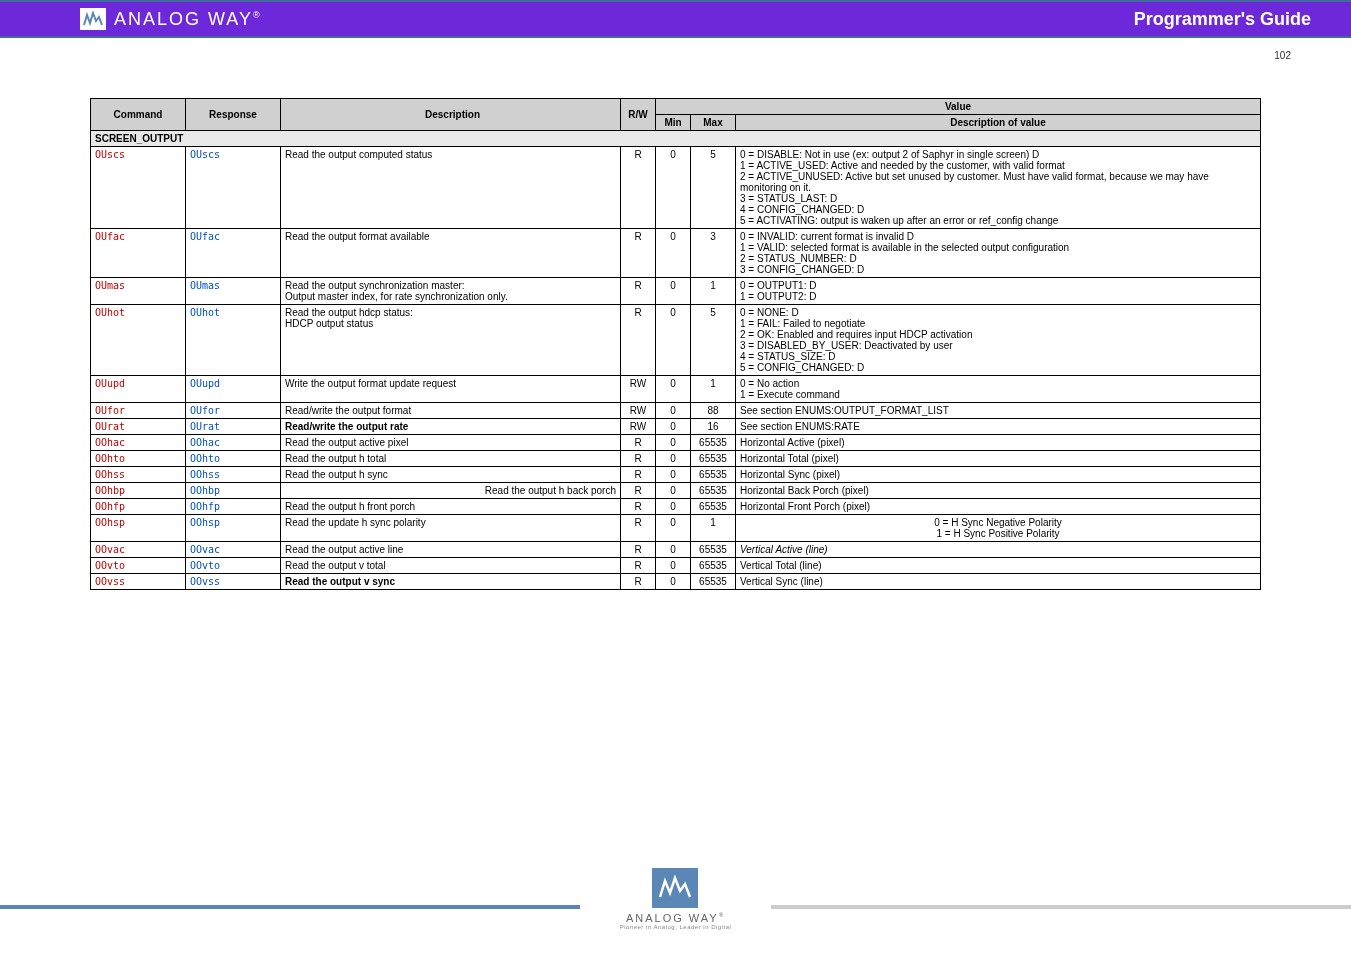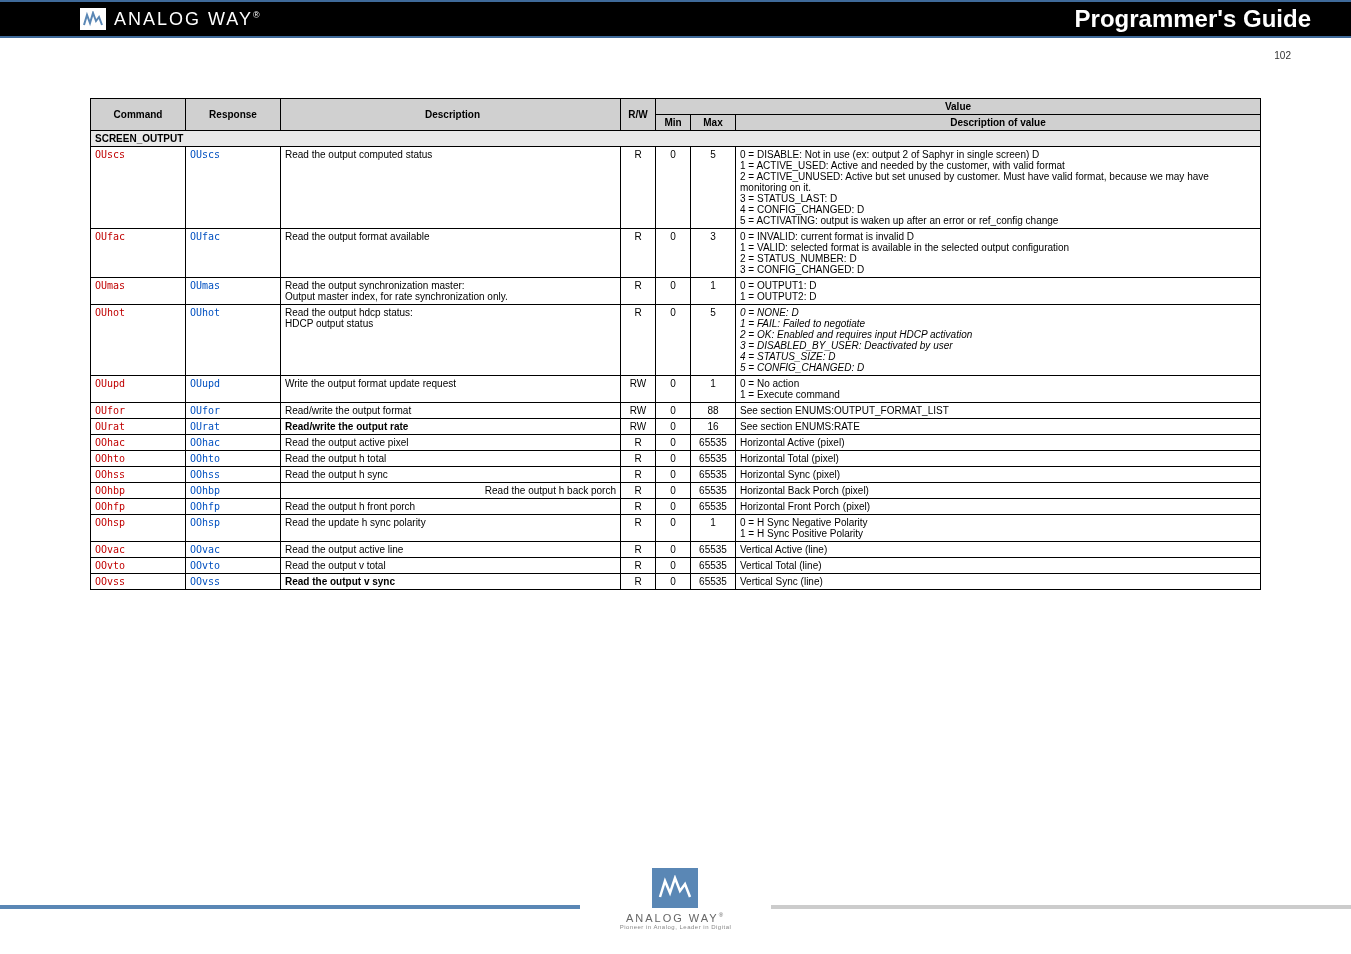--- a/index.html
+++ b/index.html
@@ -7,21 +7,21 @@
     width: 1351px;
     height: 954px;
     background: #fff;
     font-family: Arial, Helvetica, sans-serif;
     position: relative;
     overflow: hidden;
   }
   .top-bar {
     width: 100%;
     height: 38px;
-    background: #000000;
+    background: #6d28d9;
     border-top: 2px solid #3f6a9a;
     border-bottom: 2px solid #3f6a9a;
     display: flex;
     align-items: center;
     justify-content: space-between;
     padding: 0 40px 0 0;
   }
   .logo-block {
     display: flex;
     align-items: center;
@@ -39,21 +39,21 @@
   .logo-sq svg { display: block; }
   .logo-text {
     color: #fff;
     font-size: 18px;
     letter-spacing: 2px;
     font-weight: 300;
   }
   .logo-text sup { font-size: 9px; vertical-align: super; }
   .guide-title {
     color: #fff;
-    font-size: 24px;
+    font-size: 18px;
     font-weight: bold;
     margin-left: 28px;
   }
   .page-number {
     position: absolute;
     top: 50px;
     right: 60px;
     font-size: 10px;
     color: #333;
   }
@@ -222,21 +222,21 @@
 1 = OUTPUT2: D</td>
         </tr>
         <tr>
           <td class="c-cmd" style="white-space: pre-line;">OUhot</td>
           <td class="c-rsp" style="white-space: pre-line;">OUhot</td>
           <td style="white-space: pre-line;">Read the output hdcp status:
 HDCP output status</td>
           <td class="c-rw" style="white-space: pre-line;">R</td>
           <td class="c-min" style="white-space: pre-line;">0</td>
           <td class="c-max" style="white-space: pre-line;">5</td>
-          <td style="white-space: pre-line; font-style: italic;">0 = NONE: D
+          <td style="white-space: pre-line;">0 = NONE: D
 1 = FAIL: Failed to negotiate
 2 = OK: Enabled and requires input HDCP activation
 3 = DISABLED_BY_USER: Deactivated by user
 4 = STATUS_SIZE: D
 5 = CONFIG_CHANGED: D</td>
         </tr>
         <tr>
           <td class="c-cmd" style="white-space: pre-line;">OUupd</td>
           <td class="c-rsp" style="white-space: pre-line;">OUupd</td>
           <td style="white-space: pre-line;">Write the output format update request</td>
@@ -309,31 +309,31 @@
           <td class="c-max" style="white-space: pre-line;">65535</td>
           <td style="white-space: pre-line;">Horizontal Front Porch (pixel)</td>
         </tr>
         <tr>
           <td class="c-cmd" style="white-space: pre-line;">OOhsp</td>
           <td class="c-rsp" style="white-space: pre-line;">OOhsp</td>
           <td style="white-space: pre-line;">Read the update h sync polarity</td>
           <td class="c-rw" style="white-space: pre-line;">R</td>
           <td class="c-min" style="white-space: pre-line;">0</td>
           <td class="c-max" style="white-space: pre-line;">1</td>
-          <td style="white-space: pre-line;">0 = H Sync Negative Polarity
+          <td style="white-space: pre-line; text-align: center;">0 = H Sync Negative Polarity
 1 = H Sync Positive Polarity</td>
         </tr>
         <tr>
           <td class="c-cmd" style="white-space: pre-line;">OOvac</td>
           <td class="c-rsp" style="white-space: pre-line;">OOvac</td>
           <td style="white-space: pre-line;">Read the output active line</td>
           <td class="c-rw" style="white-space: pre-line;">R</td>
           <td class="c-min" style="white-space: pre-line;">0</td>
           <td class="c-max" style="white-space: pre-line;">65535</td>
-          <td style="white-space: pre-line;">Vertical Active (line)</td>
+          <td style="white-space: pre-line; font-style: italic;">Vertical Active (line)</td>
         </tr>
         <tr>
           <td class="c-cmd" style="white-space: pre-line;">OOvto</td>
           <td class="c-rsp" style="white-space: pre-line;">OOvto</td>
           <td style="white-space: pre-line;">Read the output v total</td>
           <td class="c-rw" style="white-space: pre-line;">R</td>
           <td class="c-min" style="white-space: pre-line;">0</td>
           <td class="c-max" style="white-space: pre-line;">65535</td>
           <td style="white-space: pre-line;">Vertical Total (line)</td>
         </tr>

